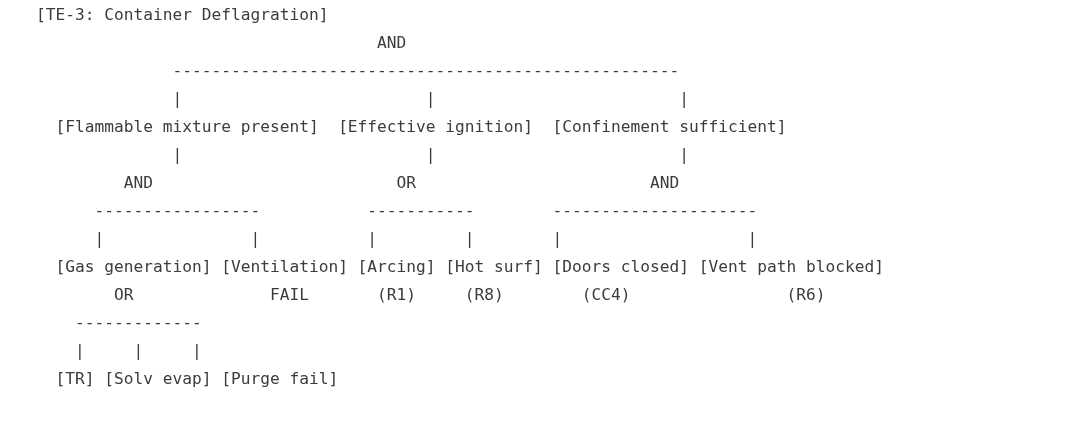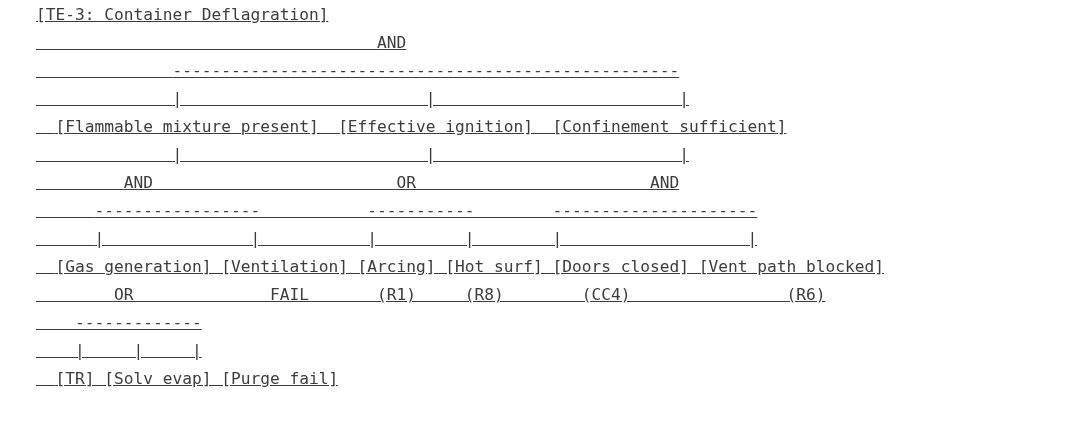--- a/index.html
+++ b/index.html
@@ -21,21 +21,20 @@
     top: 1px;
     width: 1044px;
     font-family: "DejaVu Sans Mono", "Liberation Mono", monospace;
     font-size: 16.2px;
     line-height: 28px;
     letter-spacing: 0px;
     color: #3c3c3c;
     white-space: pre-wrap;
     word-break: break-word;
     overflow-wrap: break-word;
-    text-decoration: underline;
     -webkit-font-smoothing: antialiased;
   }
 </style>
 </head>
 <body style="background: rgb(255, 255, 255);">
 
 <pre id="tree-pre" style="color: rgb(60, 60, 60); line-height: 28px;">[TE-3: Container Deflagration]
                                    AND
               ----------------------------------------------------
               |                         |                         |

